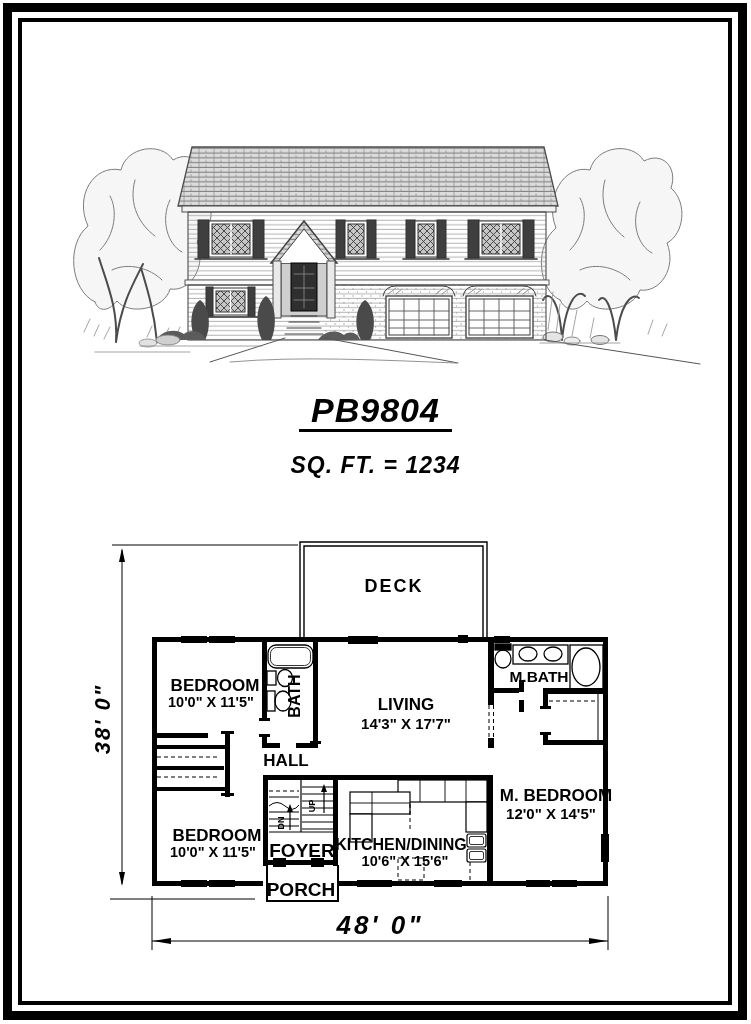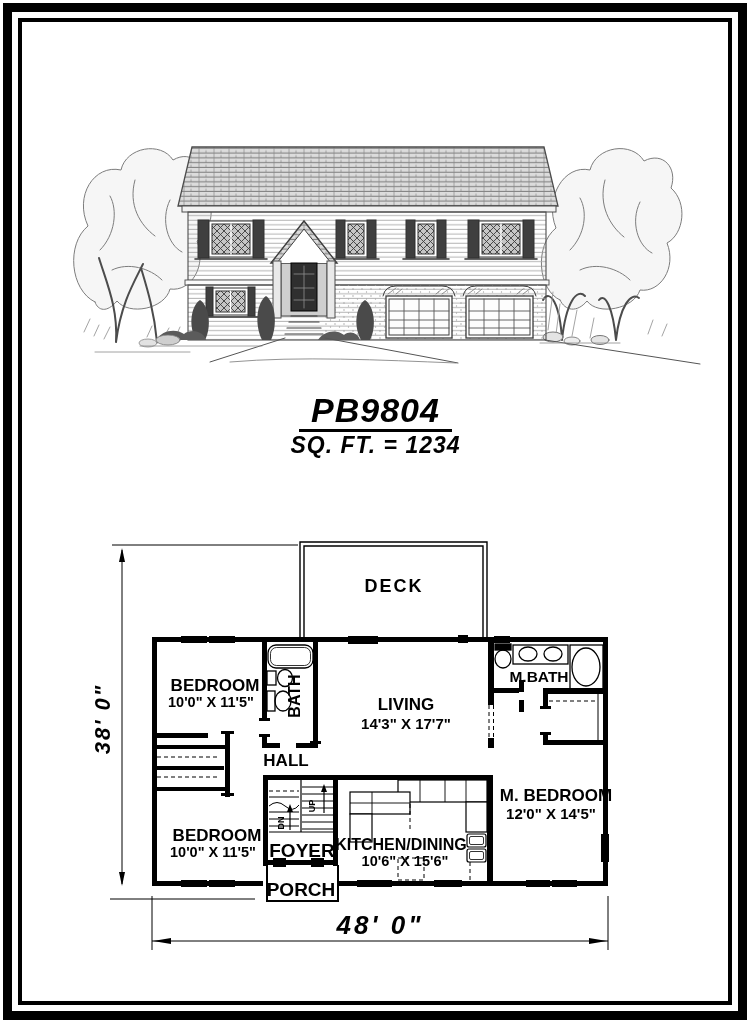--- a/index.html
+++ b/index.html
@@ -4,21 +4,21 @@
 <style>
   html,body{margin:0;padding:0;background:#e8e8e8;}
   .page{position:relative;width:751px;height:1024px;background:#ffffff;overflow:hidden;
         font-family:"Liberation Sans",sans-serif;}
   .frame-outer{position:absolute;left:3px;top:3px;right:4px;bottom:4px;border:9px solid #000;}
   .frame-inner{position:absolute;left:18px;top:18px;right:19px;bottom:19px;border:4px solid #000;}
   svg.art{position:absolute;left:0;top:0;}
   .title-wrap{position:absolute;left:0;top:393px;width:751px;text-align:center;color:#000;}
   .code{display:inline-block;font-style:italic;font-weight:700;font-size:34px;line-height:34px;
         border-bottom:3px solid #000;padding:0 12px 2px 12px;letter-spacing:1px;text-align:right;}
-  .sqft{font-style:italic;font-weight:700;font-size:23px;margin-top:0;letter-spacing:1px;}
+  .sqft{font-style:italic;font-weight:700;font-size:23px;margin-top:20px;letter-spacing:1px;}
   .pl{font-family:"Liberation Sans",sans-serif;font-weight:700;fill:#000;}
   .dimtxt{font-style:italic;}
 </style>
 </head>
 <body>
 
 <div class="page">
   <div class="frame-outer"></div>
   <div class="frame-inner"></div>
 

